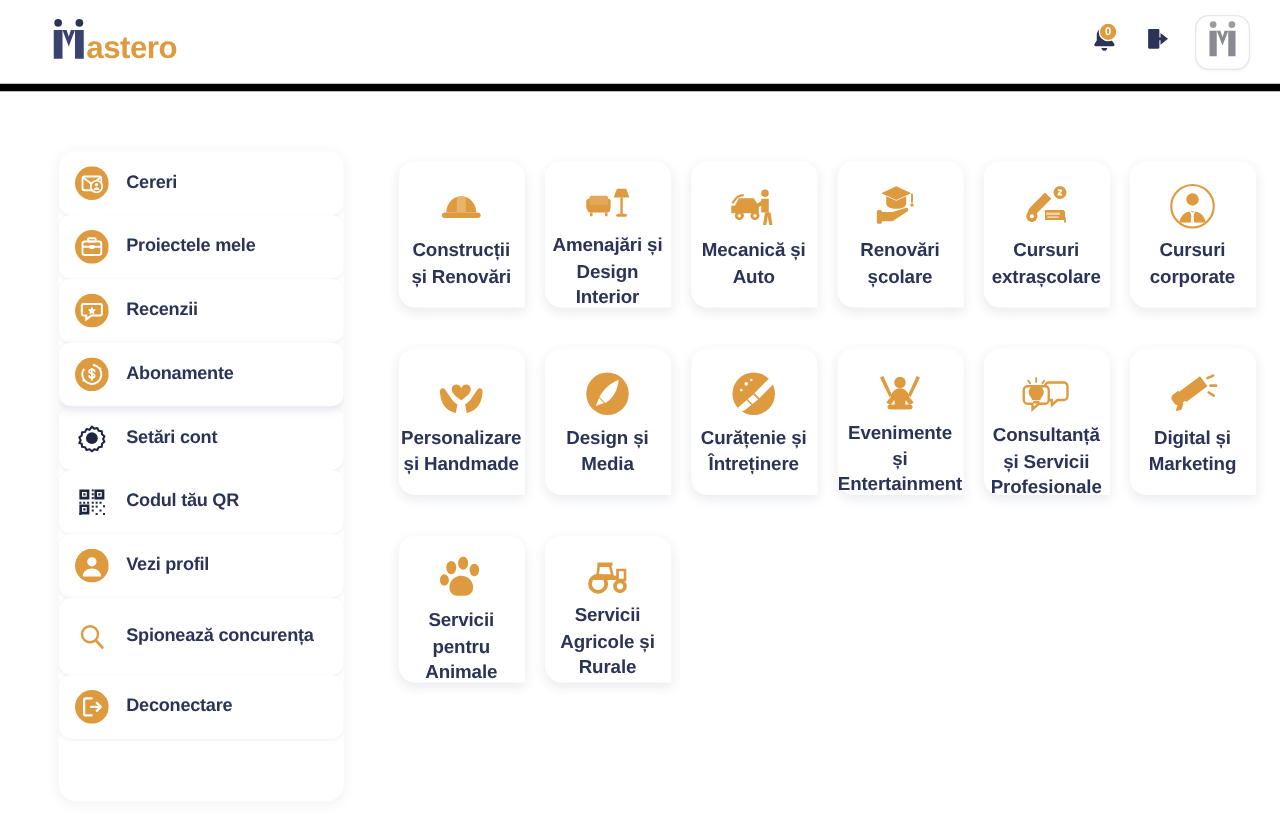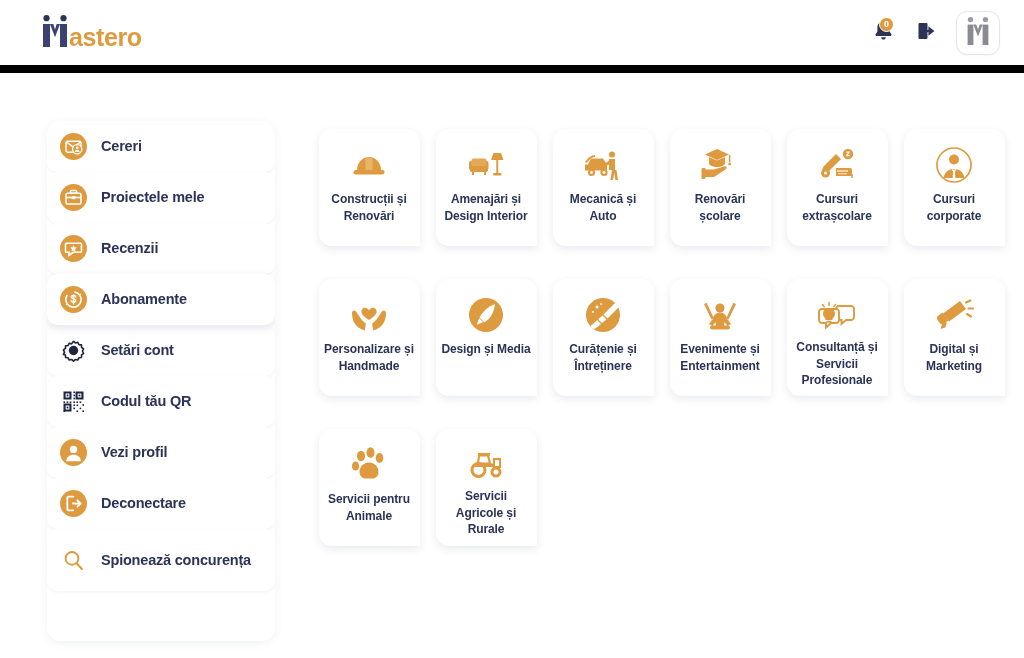--- a/index.html
+++ b/index.html
@@ -11,21 +11,21 @@
     background: #ffffff;
     font-family: "Liberation Sans", sans-serif;
     -webkit-font-smoothing: antialiased;
   }
 
   
   .header {
     position: relative;
     height: 73px;
     background: #ffffff;
-    border-bottom: 8px solid #000000;
+    border-bottom: 6px solid #000000;
     display: flex;
     align-items: center;
     justify-content: space-between;
     padding: 0 24px 0 40px;
   }
 
   .logo {
     display: flex;
     align-items: flex-end;
     gap: 1px;
@@ -180,21 +180,21 @@
     margin-top: 8px;
   }
   .cat-icon {
     height: 40px;
     display: flex;
     align-items: center;
     justify-content: center;
     margin-bottom: 6px;
   }
   .cat-label {
-    font-size: 12px;
+    font-size: 15px;
     font-weight: 700;
     color: #2b3357;
     text-align: center;
     line-height: 1.38;
     letter-spacing: -0.1px;
   }
 </style>
 </head>
 <body>
 
@@ -354,40 +354,40 @@
       <span class="nav-icon">
         <svg width="27" height="27" viewBox="0 0 27 27">
           <circle cx="13.5" cy="13.5" r="13.5" fill="#dd9a3f"></circle>
           <circle cx="13.5" cy="10.4" r="3.7" fill="#fff"></circle>
           <path d="M6.2 22.2c0-4 3.3-6.4 7.3-6.4s7.3 2.4 7.3 6.4z" fill="#fff"></path>
         </svg>
       </span>
       <span class="nav-label">Vezi profil</span>
     </div>
 
+    <div class="nav-item tall">
+      <span class="nav-icon">
+        <svg width="27" height="27" viewBox="0 0 27 27">
+          <circle cx="12" cy="11.4" r="6.4" fill="none" stroke="#dd9a3f" stroke-width="1.9"></circle>
+          <path d="M16.7 16.4l5.2 5.6" stroke="#dd9a3f" stroke-width="2.1" stroke-linecap="round"></path>
+        </svg>
+      </span>
+      <span class="nav-label">Spionează concurența</span>
+    </div>
+
     <div class="nav-item">
       <span class="nav-icon">
         <svg width="27" height="27" viewBox="0 0 27 27">
           <circle cx="13.5" cy="13.5" r="13.5" fill="#dd9a3f"></circle>
           <path d="M13.3 6.7H8.4c-.6 0-1.1.5-1.1 1.1v11.4c0 .6.5 1.1 1.1 1.1h4.9" fill="none" stroke="#fff" stroke-width="1.8" stroke-linecap="round"></path>
           <path d="M12.9 13.5h7.3" stroke="#fff" stroke-width="1.8" stroke-linecap="round"></path>
           <path d="M17.4 10.3l3.2 3.2-3.2 3.2" fill="none" stroke="#fff" stroke-width="1.8" stroke-linecap="round" stroke-linejoin="round"></path>
         </svg>
       </span>
       <span class="nav-label">Deconectare</span>
-    </div>
-
-    <div class="nav-item tall">
-      <span class="nav-icon">
-        <svg width="27" height="27" viewBox="0 0 27 27">
-          <circle cx="12" cy="11.4" r="6.4" fill="none" stroke="#dd9a3f" stroke-width="1.9"></circle>
-          <path d="M16.7 16.4l5.2 5.6" stroke="#dd9a3f" stroke-width="2.1" stroke-linecap="round"></path>
-        </svg>
-      </span>
-      <span class="nav-label">Spionează concurența</span>
     </div>
 
     <div class="nav-spacer"></div>
   </nav>
 
   <main class="grid-wrap">
     <div class="grid">
 
       <div class="cat-cell">
         <div class="cat-card">

